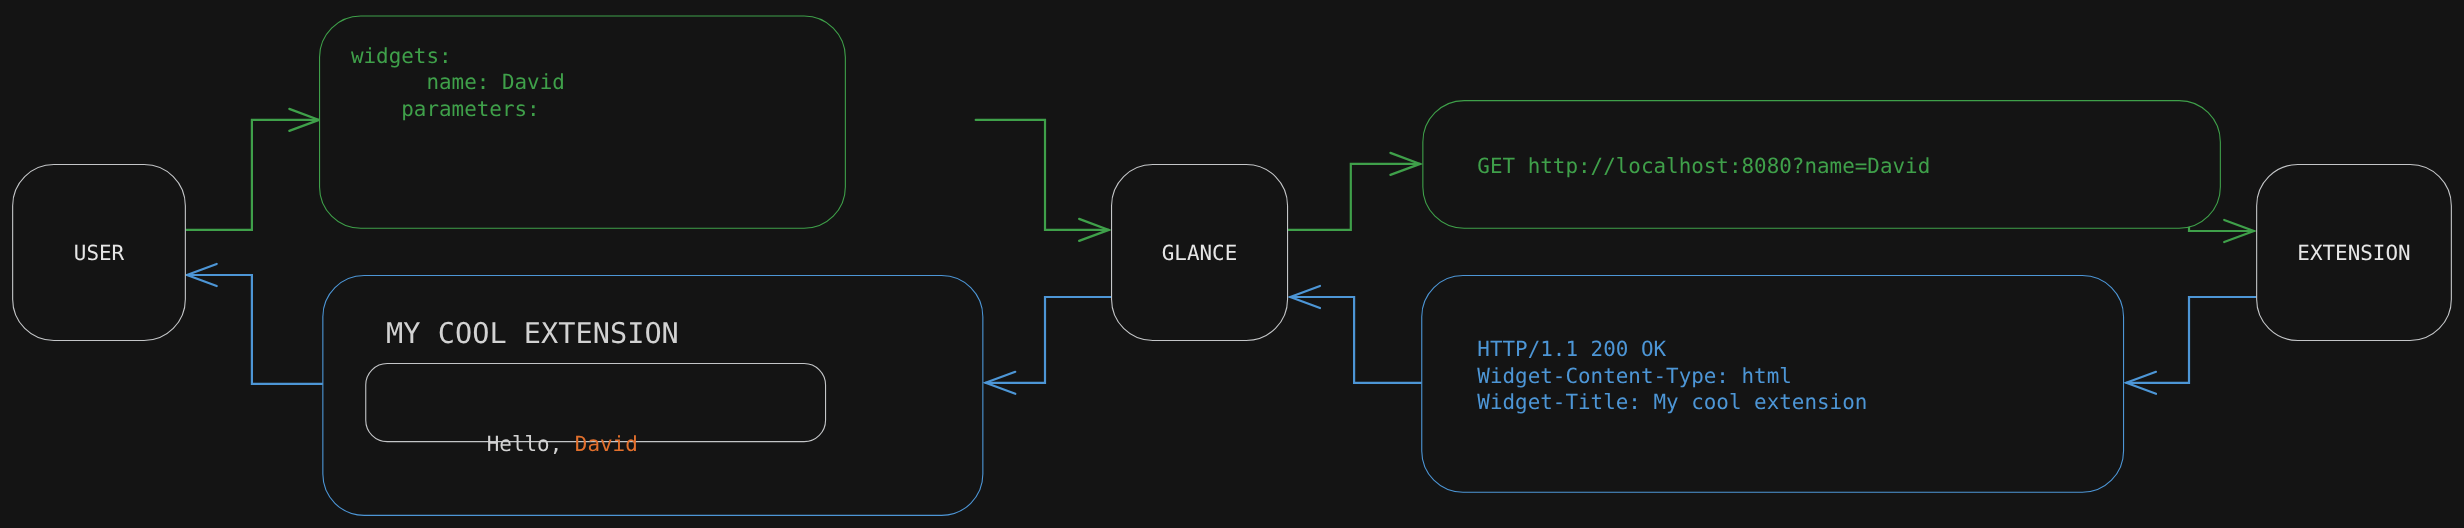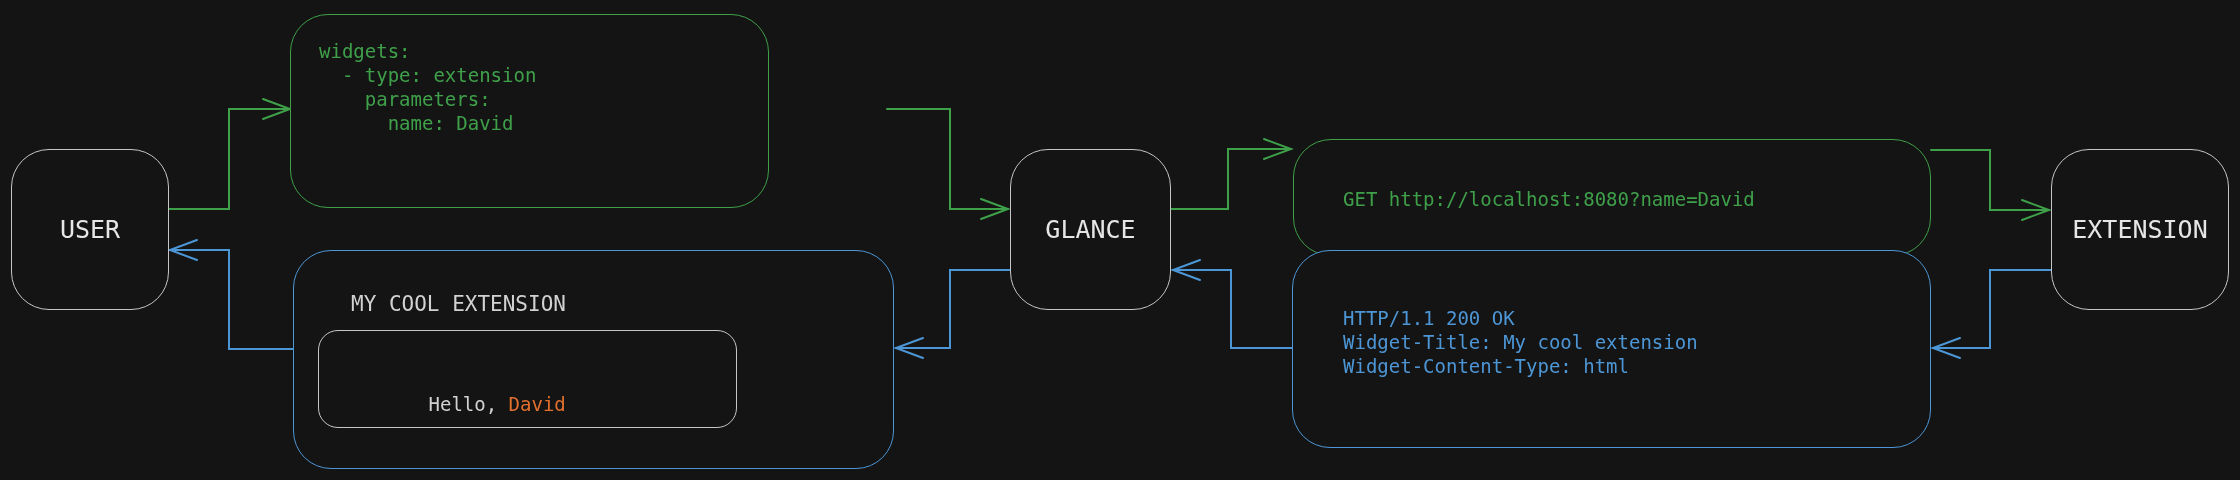--- a/index.html
+++ b/index.html
@@ -24,39 +24,39 @@
   .flow-green path{stroke:var(--forward-flow);}
   .flow-blue path{stroke:var(--return-flow);}
 
   .node{
     position:absolute;
     border:1.5px solid var(--node-border);
     border-radius:38px;
     box-sizing:border-box;
     display:flex;align-items:center;justify-content:center;
     color:var(--label-text);
-    font-size:25px;
+    font-size:19px;
     background:var(--background);
   }
   .code-box{
     position:absolute;
     border-radius:38px;
     box-sizing:border-box;
     background:var(--background);
   }
   .green-box{border:1.5px solid var(--forward-flow);}
   .blue-box{border:1.5px solid var(--return-flow);}
   .code{position:absolute;font-size:19px;line-height:24px;}
   .code-line{white-space:pre;min-height:24px;}
   .green-text{color:var(--forward-flow);}
   .blue-text{color:var(--return-flow);}
   .widget-title{
     position:absolute;
     color:var(--muted-text);
-    font-size:21px;line-height:24px;white-space:pre;
+    font-size:26px;line-height:24px;white-space:pre;
   }
   .inner-box{
     position:absolute;
     border:1.5px solid var(--node-border);
     border-radius:20px;
     box-sizing:border-box;
   }
   .greeting{
     position:absolute;
     font-size:19px;line-height:24px;white-space:pre;
@@ -100,43 +100,42 @@
     <span>EXTENSION</span>
   </div>
 
   <div class="node" style="left:1010px;top:149px;width:161px;height:161px;">
     <span>GLANCE</span>
   </div>
 
   <div class="code-box green-box" style="left:290px;top:14px;width:479px;height:194px;">
     <div class="code green-text" style="left:28px;top:24px;">
       <div class="code-line">widgets:</div>
-      <div class="code-line">  - type: extension</div>
+      <div class="code-line">      name: David</div>
       <div class="code-line">    parameters:</div>
-      <div class="code-line">      name: David</div>
     </div>
   </div>
 
-  <div class="code-box green-box" style="left:1293px;top:91px;width:638px;height:117px;margin-top:48px;">
+  <div class="code-box green-box" style="left:1293px;top:91px;width:726px;height:117px;">
     <div class="code green-text" style="left:49px;top:47px;">
       <div class="code-line">GET http://localhost:8080?name=David</div>
     </div>
   </div>
 
   <div class="code-box blue-box" style="left:1292px;top:250px;width:639px;height:198px;">
     <div class="code blue-text" style="left:50px;top:40px;margin-top:15px;">
       <div class="code-line">HTTP/1.1 200 OK</div>
+      <div class="code-line">Widget-Content-Type: html</div>
       <div class="code-line">Widget-Title: My cool extension</div>
-      <div class="code-line">Widget-Content-Type: html</div>
       <div class="code-line"></div>
     </div>
   </div>
 
   <div class="code-box blue-box" style="left:293px;top:250px;width:601px;height:219px;">
     <div class="widget-title" style="left:57px;top:41px;">MY COOL EXTENSION</div>
-    <div class="inner-box" style="left:24px;top:79px;width:419px;height:98px;padding-left:47px;">
+    <div class="inner-box" style="left:38px;top:79px;width:419px;height:72px;padding-left:47px;">
       <div class="greeting" style="left:18px;top:37px;">
         <span>Hello, </span><span class="orange">David</span>
       </div>
     </div>
   </div>
 
 </div>
 
 </body></html>

